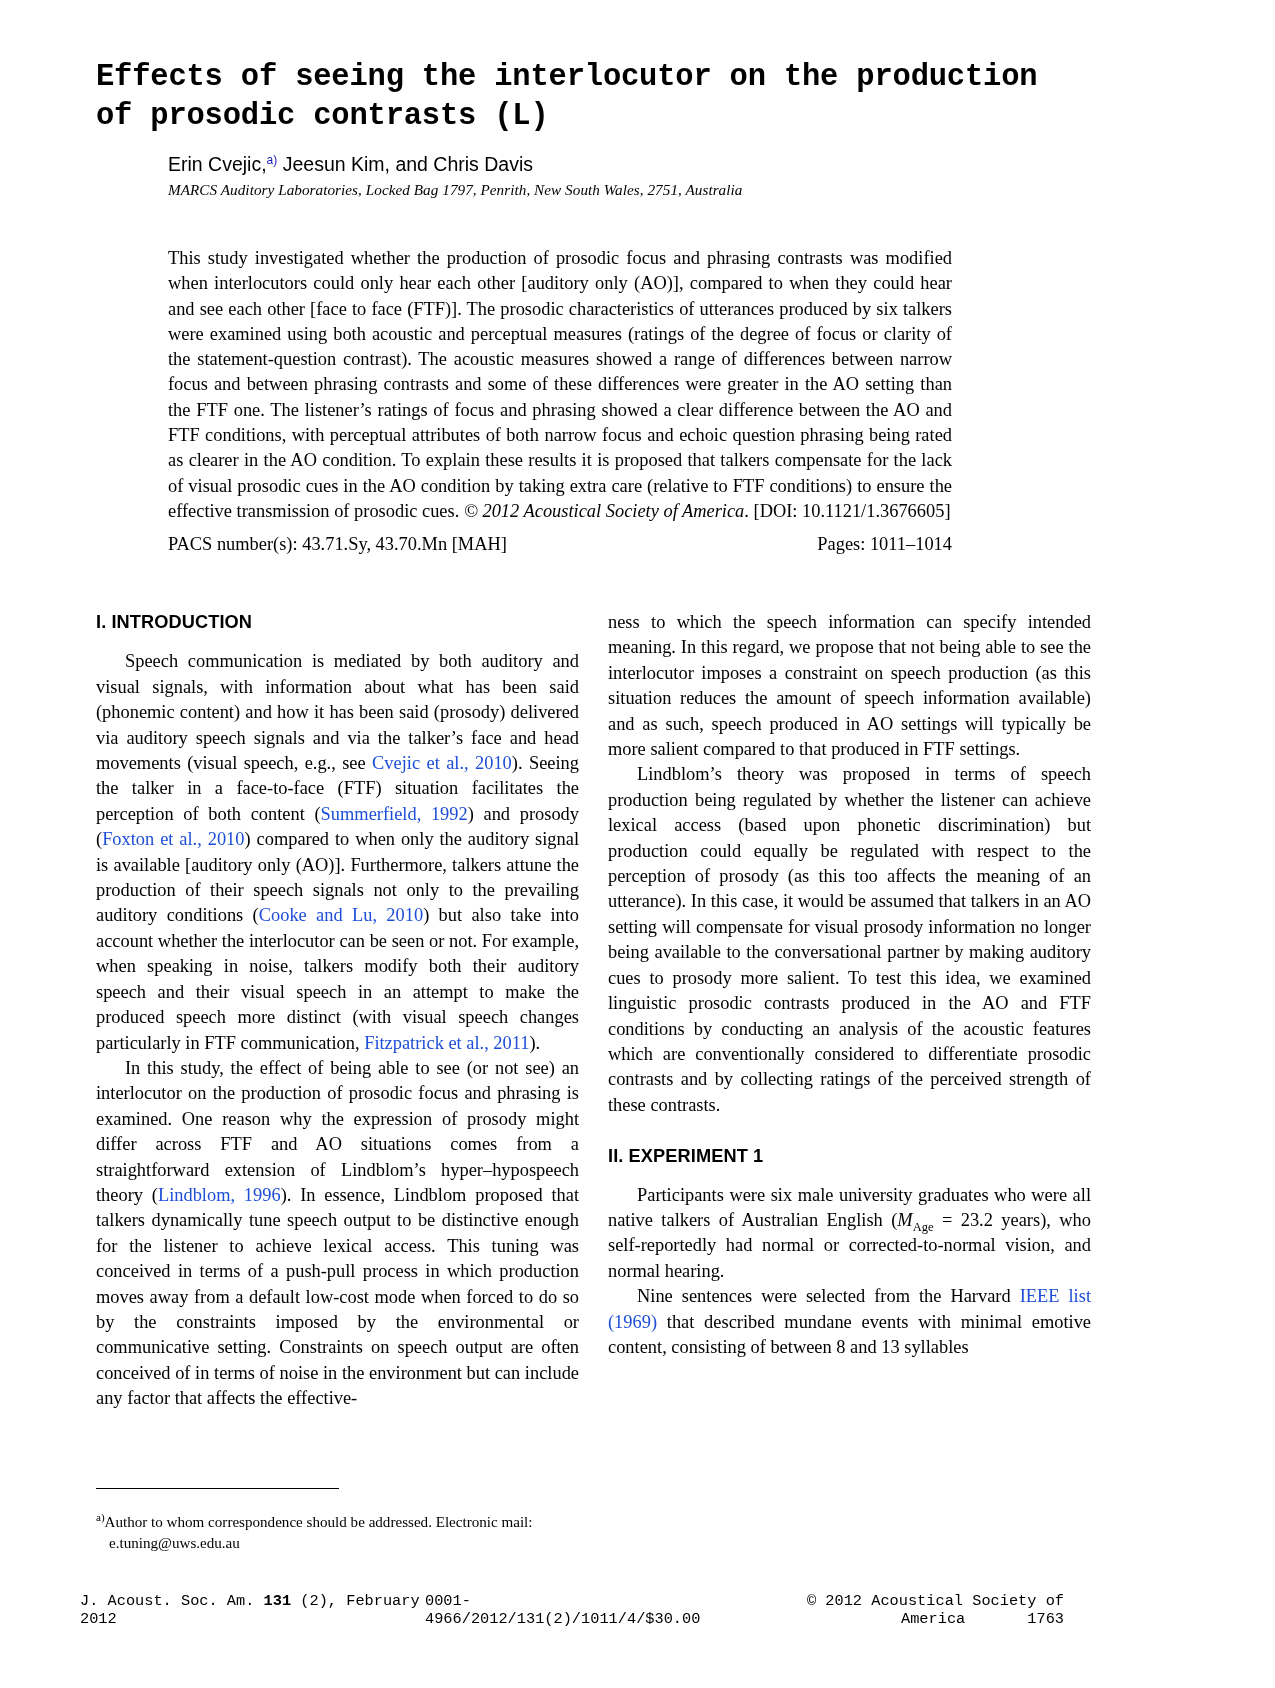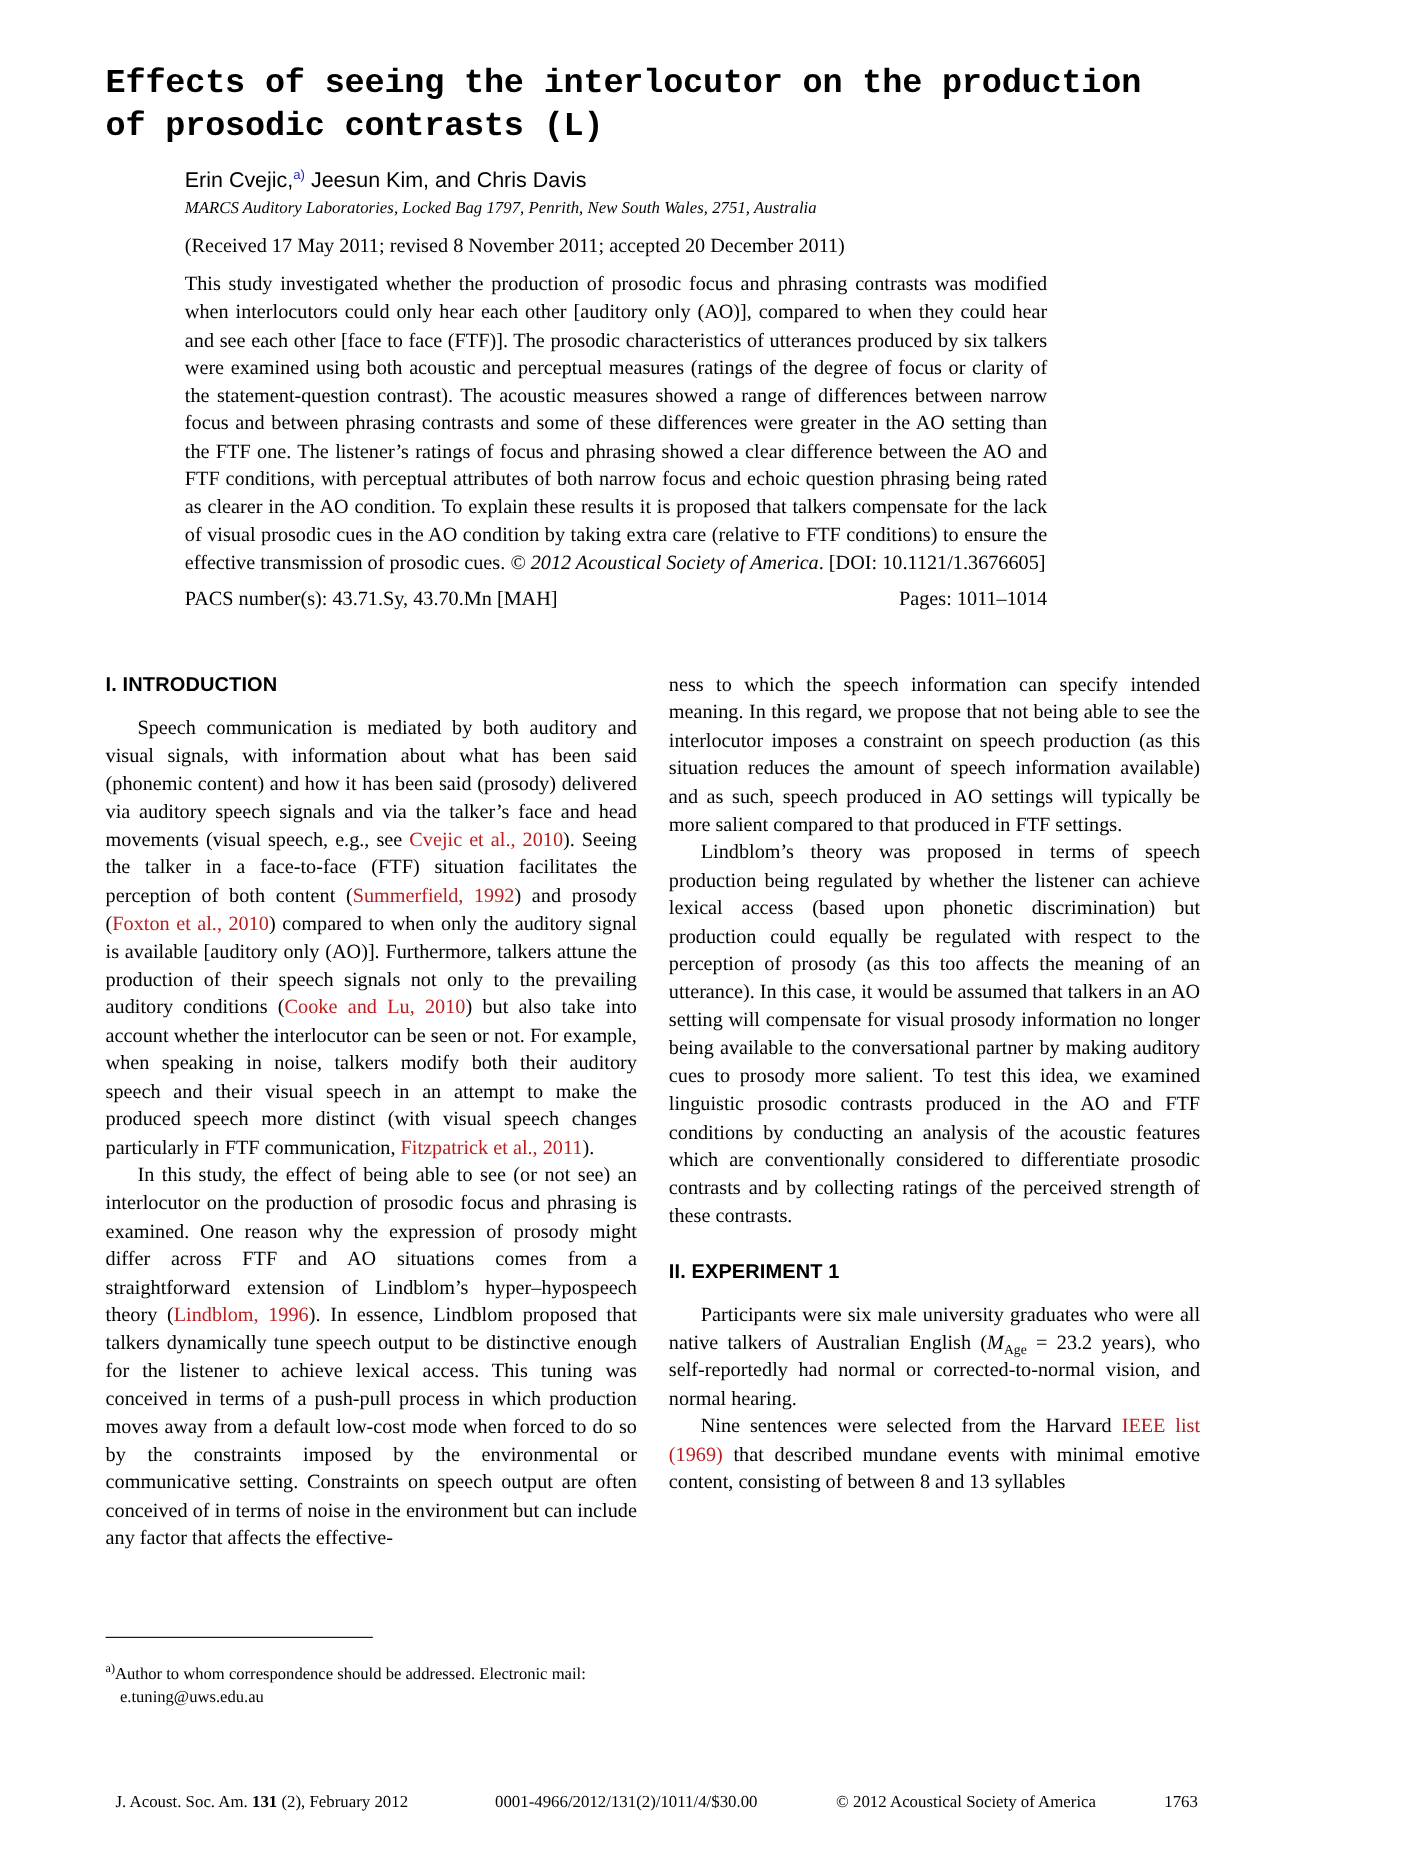--- a/index.html
+++ b/index.html
@@ -137,21 +137,21 @@
   }
   p.body-par {
     margin: 0;
     text-indent: 29px;
     text-align: justify;
   }
   p.body-par.cont {
     text-indent: 0;
   }
   .cite {
-    color: #b91c1c;
+    color: #1d4ed8;
   }
   .ital { font-style: italic; }
   sub.sml {
     font-size: 12.5px;
     vertical-align: sub;
     line-height: 0;
   }
 
   
   .footnote-rule {
@@ -177,28 +177,27 @@
     line-height: 0;
   }
   .footnote .fn-indent {
     display: block;
     padding-left: 13px;
   }
 
   
   .footer {
     position: absolute;
-    left: 105px;
+    left: 80px;
     top: 1592px;
     width: 984px;
-    font-family: Liberation Serif, serif;
+    font-family: Liberation Mono, monospace;
     font-size: 15.3px;
     display: flex;
     align-items: baseline;
-    margin-top: 38px;
   }
   .footer .f-left { width: 345px; }
   .footer .f-mid { width: 300px; }
   .footer .f-right { flex: 1; text-align: right; }
   .footer .f-right .copy { margin-right: 62px; }
   .footer b { font-weight: bold; }
 </style>
 </head>
 <body>
 
@@ -206,21 +205,20 @@
 
   <div class="title-block">
     <h1 class="paper-title">Effects of seeing the interlocutor on the production of prosodic contrasts (L)</h1>
   </div>
 
   <div class="author-block">
     <p class="authors"><span>Erin Cvejic,</span><sup>a)</sup><span> Jeesun Kim, and Chris Davis</span></p>
     <p class="affiliation">MARCS Auditory Laboratories, Locked Bag 1797, Penrith, New South Wales, 2751, Australia</p>
   </div>
 
-  <div class="received">(Received 17 May 2011; revised 8 November 2011; accepted 20 December 2011)</div>
 
   <div class="abstract"><span>This study investigated whether the production of prosodic focus and phrasing contrasts was modified when interlocutors could only hear each other [auditory only (AO)], compared to when they could hear and see each other [face to face (FTF)]. The prosodic characteristics of utterances produced by six talkers were examined using both acoustic and perceptual measures (ratings of the degree of focus or clarity of the statement-question contrast). The acoustic measures showed a range of differences between narrow focus and between phrasing contrasts and some of these differences were greater in the AO setting than the FTF one. The listener’s ratings of focus and phrasing showed a clear difference between the AO and FTF conditions, with perceptual attributes of both narrow focus and echoic question phrasing being rated as clearer in the AO condition. To explain these results it is proposed that talkers compensate for the lack of visual prosodic cues in the AO condition by taking extra care (relative to FTF conditions) to ensure the effective transmission of prosodic cues. </span><span class="copy-ital">© 2012 Acoustical Society of America</span><span>. [DOI: 10.1121/1.3676605]</span></div>
 
   <div class="pacs-row">
     <span>PACS number(s): 43.71.Sy, 43.70.Mn [MAH]</span>
     <span>Pages: 1011–1014</span>
   </div>
 
   <div class="col col-left">
     <h2 class="sec">I.  INTRODUCTION</h2>

